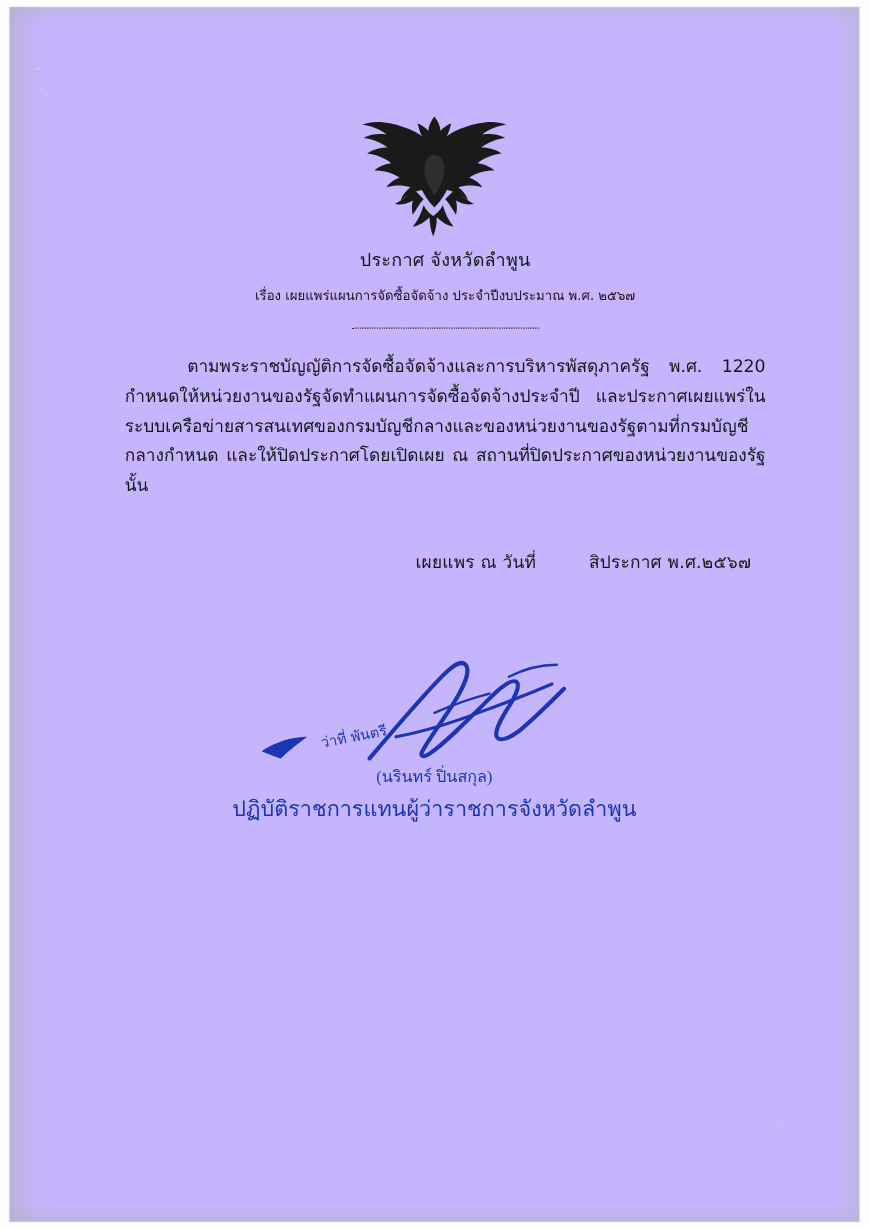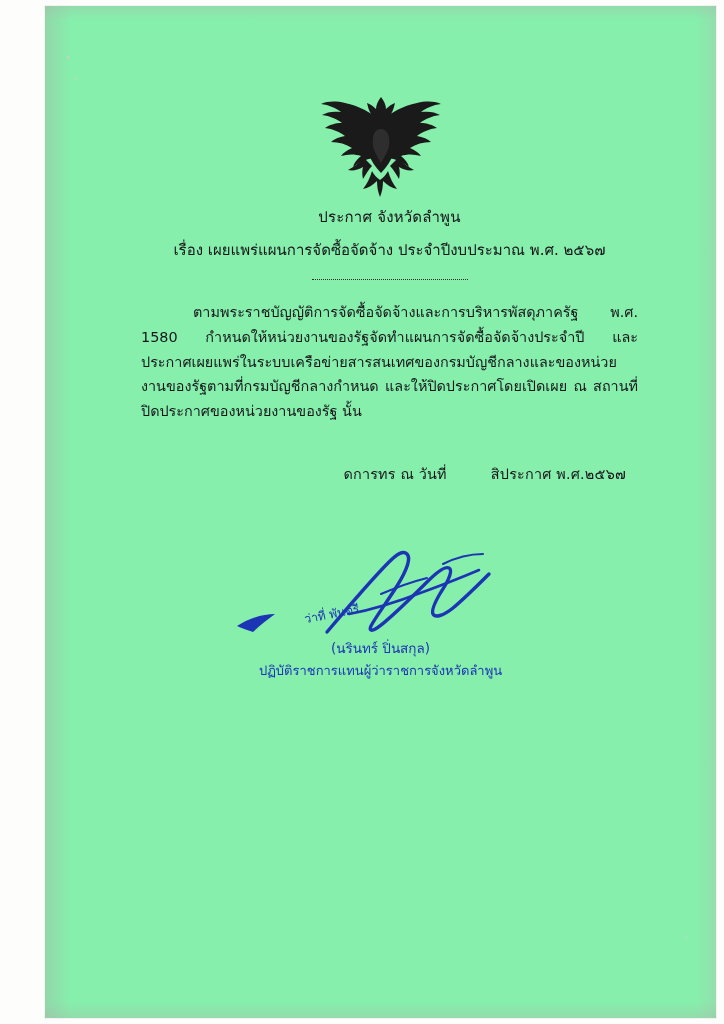--- a/index.html
+++ b/index.html
@@ -22,23 +22,22 @@
     position: absolute;
     inset: 0;
     background: #fdfdfb;
   }
   .paper {
     position: absolute;
     left: 8px;
     top: 6px;
     right: 8px;
     bottom: 6px;
-    background: #86efac;
+    background: #c4b5fd;
     box-shadow: 0 0 0 1px rgba(0,0,0,0.045);
-    margin-left: 37px;
   }
   .edge-shade-left {
     position: absolute;
     left: 0; top: 0; bottom: 0;
     width: 26px;
     background: linear-gradient(to right, rgba(170,170,165,0.35), rgba(255,255,255,0));
     pointer-events: none;
   }
   .edge-shade-right {
     position: absolute;
@@ -88,21 +87,21 @@
   }
   .title-line {
     text-align: center;
     font-size: 15px;
     letter-spacing: 0.2px;
     margin: 0 0 10px 0;
     line-height: 1.5;
   }
   .subtitle-line {
     text-align: center;
-    font-size: 15px;
+    font-size: 11px;
     margin: 0 0 8px 0;
     line-height: 1.5;
   }
   .rule {
     width: 156px;
     height: 0;
     border-top: 1px dotted #2c2c2c;
     margin: 18px auto 20px auto;
   }
   .body-para {
@@ -143,29 +142,30 @@
     display: block;
     margin: 0 auto;
     width: 300px;
     height: 108px;
   }
   .sign-name {
     font-size: 13.5px;
     color: #1c35b4;
     margin: -6px 0 3px 0;
     line-height: 1.5;
+    font-family: Liberation Serif, serif;
   }
   .sign-pos1 {
     font-size: 13.5px;
     color: #1c35b4;
     margin: 0 0 2px 0;
     line-height: 1.5;
   }
   .sign-pos2 {
-    font-size: 13px;
+    font-size: 18px;
     color: #1c35b4;
     margin: 0;
     line-height: 1.5;
   }
   .stamp-text {
     position: absolute;
     left: 259px;
     top: 68px;
     font-size: 12px;
     color: #1c35b4;
@@ -210,24 +210,24 @@
         </g>
       </svg>
     </div>
 
     <div class="content">
       <p class="title-line">ประกาศ จังหวัดลำพูน</p>
       <p class="subtitle-line">เรื่อง เผยแพร่แผนการจัดซื้อจัดจ้าง ประจำปีงบประมาณ พ.ศ. ๒๕๖๗</p>
 
       <div class="rule"></div>
 
-      <p class="body-para"><span class="indent"></span><span>ตามพระราชบัญญัติการจัดซื้อจัดจ้างและการบริหารพัสดุภาครัฐ พ.ศ. 1580 กำหนดให้หน่วยงานของรัฐจัดทำแผนการจัดซื้อจัดจ้างประจำปี และประกาศเผยแพร่ในระบบเครือข่ายสารสนเทศของกรมบัญชีกลางและของหน่วยงานของรัฐตามที่กรมบัญชีกลางกำหนด และให้ปิดประกาศโดยเปิดเผย ณ สถานที่ปิดประกาศของหน่วยงานของรัฐ นั้น</span></p>
+      <p class="body-para"><span class="indent"></span><span>ตามพระราชบัญญัติการจัดซื้อจัดจ้างและการบริหารพัสดุภาครัฐ พ.ศ. 1220 กำหนดให้หน่วยงานของรัฐจัดทำแผนการจัดซื้อจัดจ้างประจำปี และประกาศเผยแพร่ในระบบเครือข่ายสารสนเทศของกรมบัญชีกลางและของหน่วยงานของรัฐตามที่กรมบัญชีกลางกำหนด และให้ปิดประกาศโดยเปิดเผย ณ สถานที่ปิดประกาศของหน่วยงานของรัฐ นั้น</span></p>
       <div class="para-gap"></div>
 
-      <p class="date-line"><span>ดการทร ณ วันที่</span><span class="gap"></span><span>สิประกาศ พ.ศ.๒๕๖๗</span></p>
+      <p class="date-line"><span>เผยแพร ณ วันที่</span><span class="gap"></span><span>สิประกาศ พ.ศ.๒๕๖๗</span></p>
     </div>
 
     <div class="sign-block">
       <svg class="signature-svg" viewBox="0 0 300 108" aria-hidden="true">
         <g fill="none" stroke="#1c35b4" stroke-linecap="round" stroke-linejoin="round">
           <path d="M96 96 C118 70 140 44 158 26 C166 18 172 14 176 18 C180 22 176 34 166 50 C156 66 144 82 140 90 C138 94 140 96 146 92 C158 84 176 66 196 46 C206 36 214 30 218 32 C222 34 218 44 210 56 C204 66 200 74 202 78 C204 82 212 80 222 72 C234 62 248 48 258 38" stroke-width="3.4"></path>
           <path d="M118 78 C140 74 166 66 192 56 C214 48 234 40 248 34" stroke-width="2.6"></path>
           <path d="M150 58 C164 52 180 46 196 42" stroke-width="2"></path>
           <path d="M212 28 C224 22 238 18 252 18" stroke-width="2"></path>
         </g>

